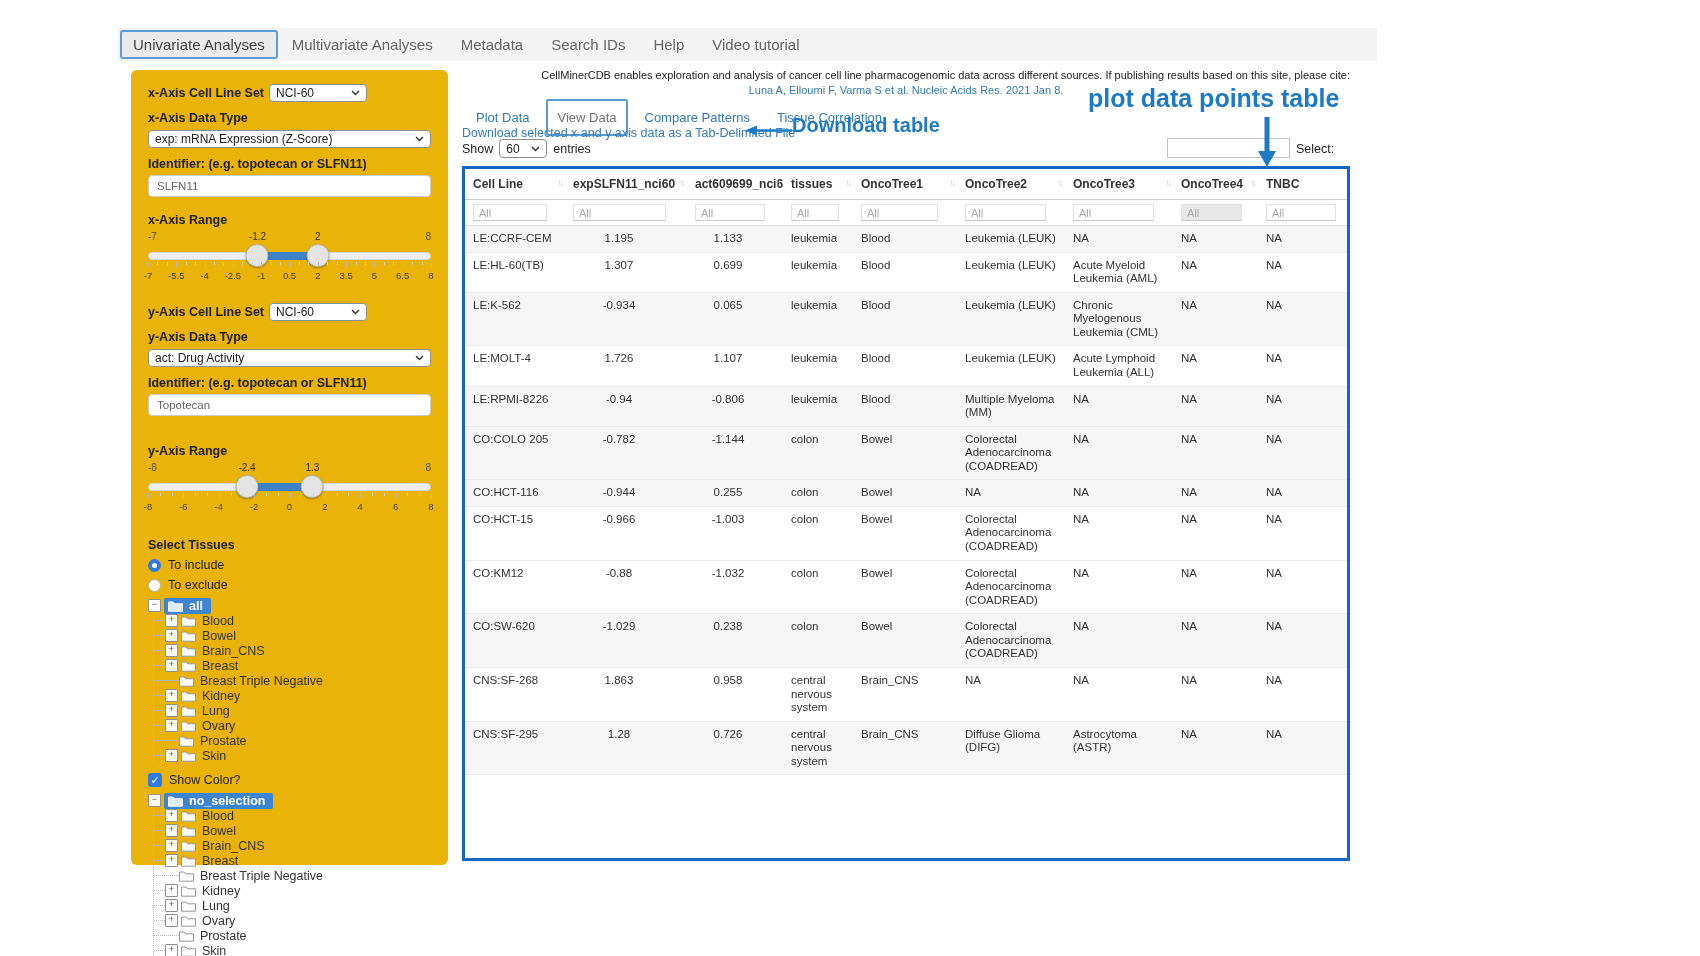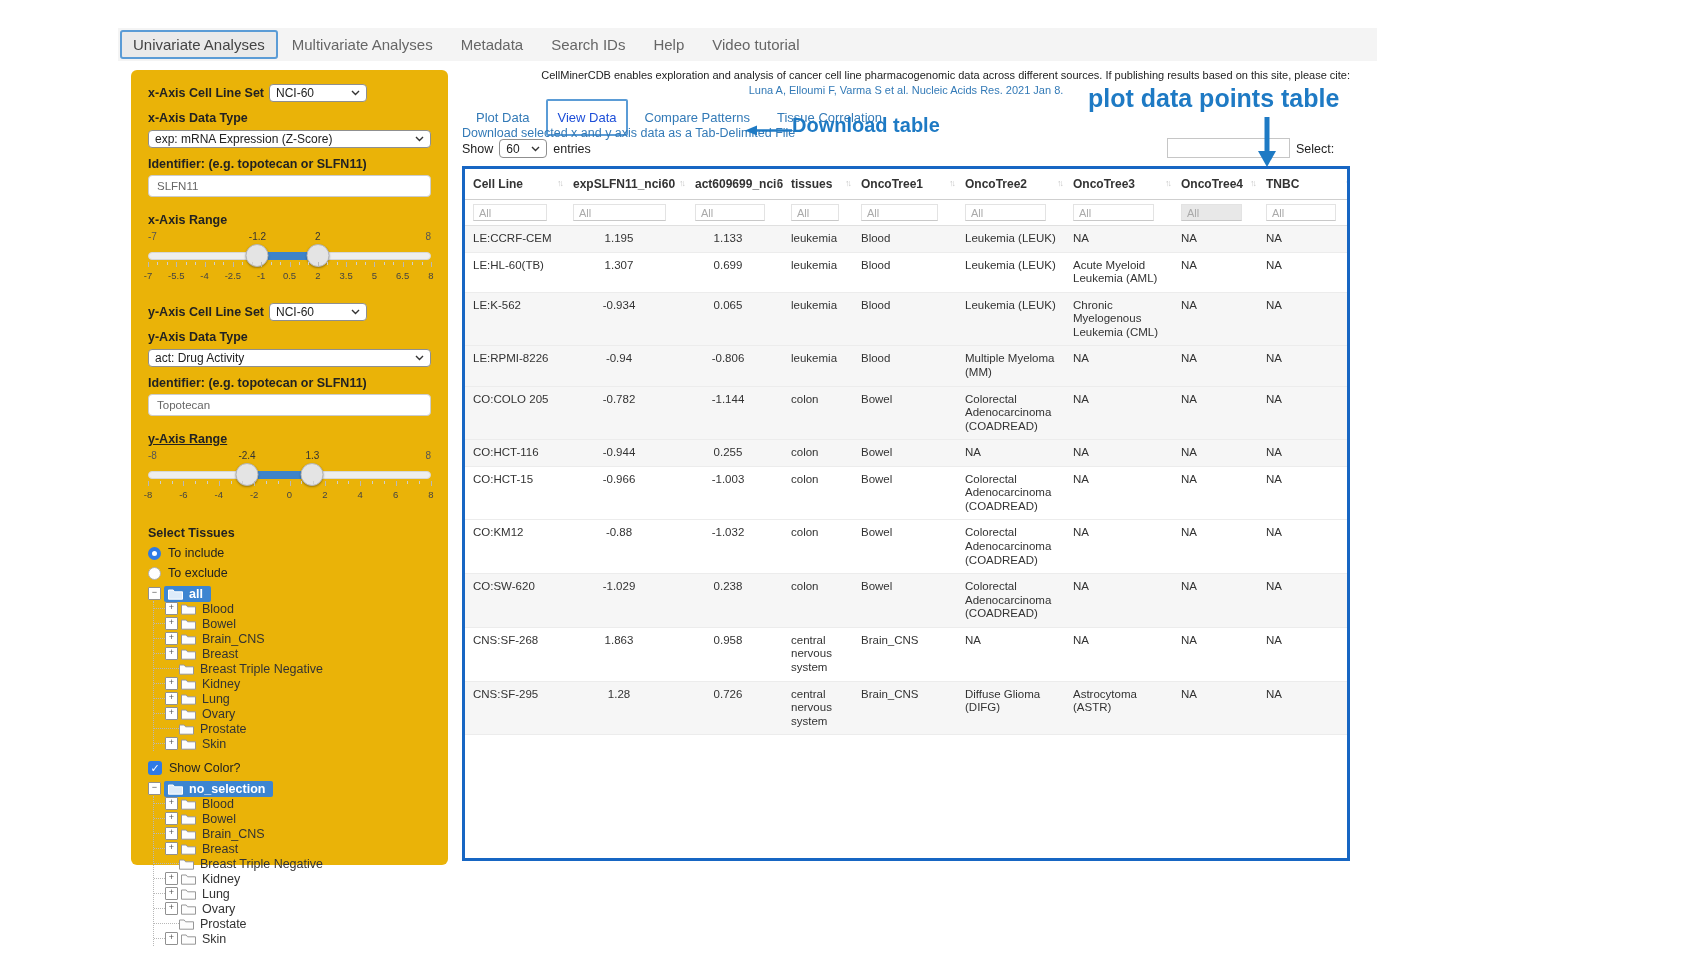--- a/index.html
+++ b/index.html
@@ -64,21 +64,21 @@
   .tree-sel{display:inline-flex;align-items:center;background:#3d85d1;color:#fff;border-radius:2px;
             padding:1px 6px 1px 4px;font-weight:bold;}
   .tree-sel .folder{margin-right:4px;}
 
   
   .cite1{position:absolute;left:462px;top:69px;width:888px;text-align:right;font-size:11px;color:#222;}
   .cite2{position:absolute;left:462px;top:84px;width:888px;text-align:center;font-size:11px;
          color:#337ab7;cursor:pointer;text-decoration:none;}
   .subtabs{position:absolute;left:466px;top:99px;display:flex;align-items:center;font-size:13px;}
   .subtab{color:#337ab7;padding:5px 10px;margin-right:7px;cursor:pointer;white-space:nowrap;}
-  .subtab.active{color:#1d4ed8;border:2px solid #5b9cd6;border-radius:2px;padding:9px 9px;}
+  .subtab.active{color:#737373;border:2px solid #5b9cd6;border-radius:2px;padding:9px 9px;}
   .download-link{position:absolute;left:462px;top:126px;font-size:12.5px;color:#337ab7;cursor:pointer;
          text-decoration:none;}
   .dl-annot{position:absolute;left:792px;top:114px;font-size:20px;font-weight:bold;color:#1e7ac4;}
   .arrow-left{position:absolute;left:745px;top:124px;}
   .plot-annot{position:absolute;left:1088px;top:84px;font-size:25px;font-weight:bold;color:#1e7ac4;}
   .arrow-down{position:absolute;left:1256px;top:116px;}
   .show-row{position:absolute;left:462px;top:139px;display:flex;align-items:center;gap:6px;
          font-size:12.5px;color:#222;}
   .entries-select{width:48px;height:19px;}
   .search-input{position:absolute;left:1167px;top:138px;width:123px;height:20px;border:1px solid #c6c6c6;
@@ -219,21 +219,21 @@
       <span class="caret">
           <svg width="9" height="6">
             <path d="M1 1 L4.5 4.5 L8 1" stroke="#333" stroke-width="1.4" fill="none"></path>
           </svg>
         </span>
     </span>
 
     <div class="fld-label">Identifier: (e.g. topotecan or SLFN11)</div>
     <input class="text-input" value="Topotecan" style="">
 
-    <div class="fld-label" style="margin-top:16px;text-decoration:underline;">y-Axis Range</div>
+    <div class="fld-label" style="margin-top:28px;">y-Axis Range</div>
     <div class="slider">
         <span class="sl-minmax" style="left: 0px;">-8</span>
         <span class="sl-minmax" style="right: 0px;">8</span>
         <div class="sl-track"></div>
         <div class="sl-bar" style="left: 35%; width: 23.125%;"></div>
         <span class="sl-hlabel" style="left: 35%;">-2.4</span>
         <div class="sl-handle" style="left: 35%;"></div>
         <span class="sl-hlabel" style="left: 58.125%;">1.3</span>
         <div class="sl-handle" style="left: 58.125%;"></div>
         <div class="sl-ticks">
@@ -621,20 +621,31 @@
             <td>LE:K-562</td>
             <td class="num">-0.934</td>
             <td class="num">0.065</td>
             <td>leukemia</td>
             <td>Blood</td>
             <td>Leukemia (LEUK)</td>
             <td>Chronic Myelogenous Leukemia (CML)</td>
             <td>NA</td>
             <td>NA</td>
           </tr>
+          <tr class="even">
+            <td>LE:MOLT-4</td>
+            <td class="num">1.726</td>
+            <td class="num">1.107</td>
+            <td>leukemia</td>
+            <td>Blood</td>
+            <td>Leukemia (LEUK)</td>
+            <td>Acute Lymphoid Leukemia (ALL)</td>
+            <td>NA</td>
+            <td>NA</td>
+          </tr>
           <tr class="odd">
             <td>LE:RPMI-8226</td>
             <td class="num">-0.94</td>
             <td class="num">-0.806</td>
             <td>leukemia</td>
             <td>Blood</td>
             <td>Multiple Myeloma (MM)</td>
             <td>NA</td>
             <td>NA</td>
             <td>NA</td>

